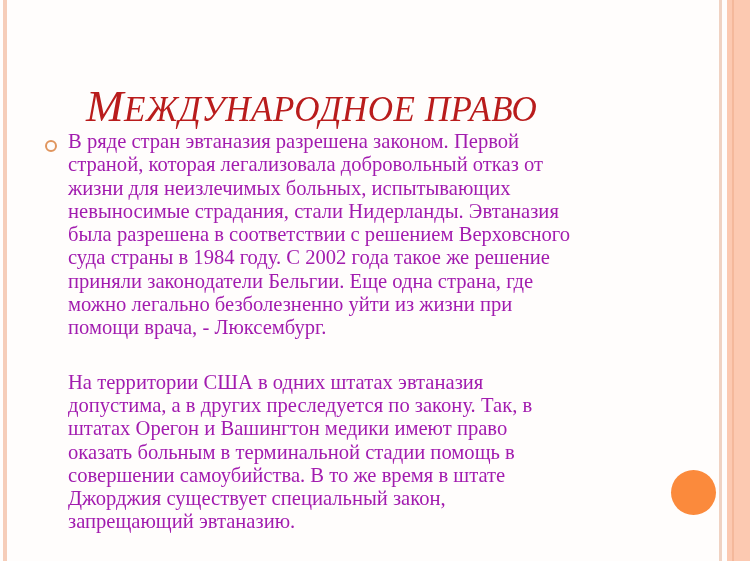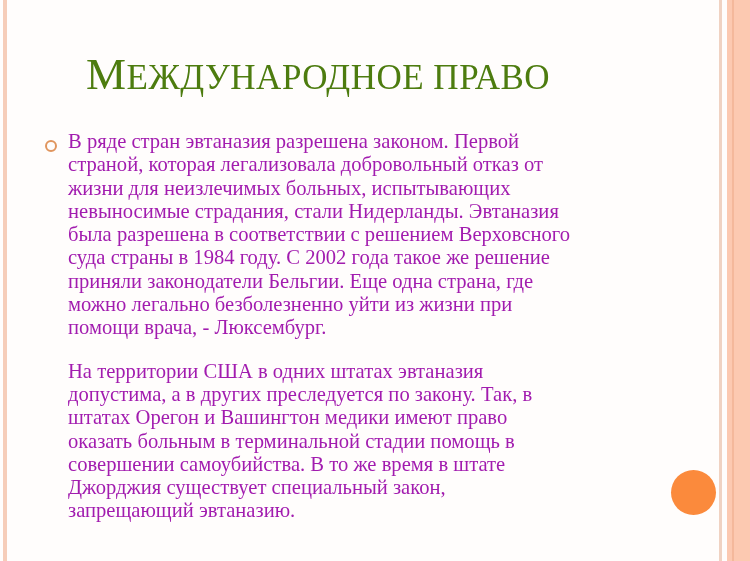--- a/index.html
+++ b/index.html
@@ -1,27 +1,27 @@
 <!DOCTYPE html>
 <html><head>
   <meta charset="utf-8">
   <style>
     html, body { margin:0; padding:0; }
     body { width:750px; height:561px; position:relative; overflow:hidden; background:#fffdfc; font-family:"Liberation Serif","DejaVu Serif",serif; }
     .left-stripe { position:absolute; left:3px; top:0; width:4px; height:561px; background:#f6cdb9; }
     .right-thin { position:absolute; left:719px; top:0; width:3px; height:561px; background:#f0d2c2; }
     .right-band { position:absolute; left:727px; top:0; width:23px; height:561px; background:#fcc9b1; }
     .right-band-line { position:absolute; left:732px; top:0; width:2px; height:561px; background:#f4b89b; }
-    .title { position:absolute; left:86px; top:48px; font-size:45px; color:#4d7c0f; letter-spacing:0.5px; white-space:nowrap; }
+    .title { position:absolute; left:86px; top:80px; font-size:45px; color:#b91c1c; letter-spacing:0.5px; white-space:nowrap;font-style:italic; }
     .title .big { font-size:45px; }
     .title .small { font-size:35px; }
     .bullet { position:absolute; left:45px; top:140px; width:8px; height:8px; border:2px solid #e0955e; border-radius:50%; }
     .body-text { position:absolute; left:68px; top:130px; width:640px; font-size:20.6px; line-height:23.3px; color:#a21caf; }
     .para { margin:0; }
-    .para + .para { margin-top:20px; }
+    .para + .para { margin-top:31px; }
     .circle { position:absolute; left:671px; top:470px; width:45px; height:45px; border-radius:50%; background:#fb8a3c; }
   </style>
 </head>
 <body>
 
 <div class="left-stripe"></div>
 <div class="right-thin"></div>
 <div class="right-band"></div>
 <div class="right-band-line"></div>
 

